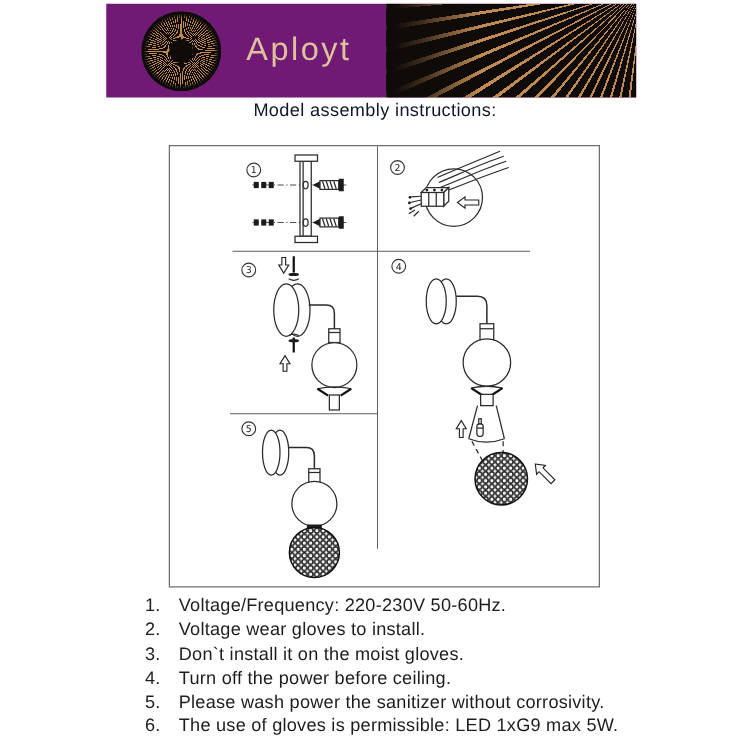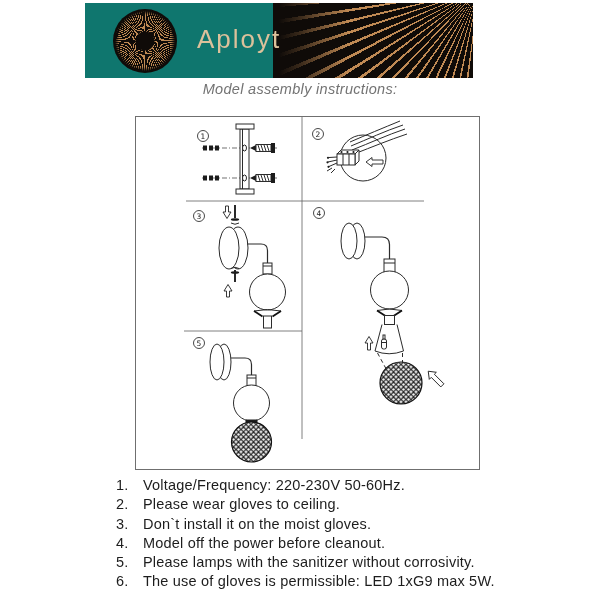--- a/index.html
+++ b/index.html
@@ -1,34 +1,34 @@
 <!DOCTYPE html>
 <html><head>
 <meta charset="utf-8">
 <style>
   html,body{margin:0;padding:0;background:#ffffff;}
   .page{position:relative;width:600px;height:600px;background:#fff;overflow:hidden;
         font-family:"Liberation Sans", sans-serif;color:#1e1e1e;}
 
   
-  .banner{position:absolute;left:85px;top:3px;width:388px;height:75px;background:#0f766e;overflow:hidden;}
+  .banner{position:absolute;left:85px;top:3px;width:424px;height:75px;background:#701a75;overflow:hidden;}
   .rays{position:absolute;right:0;top:0;bottom:0;width:200px;
         background:
           linear-gradient(to left, rgba(15,11,8,0) 0 62%, rgba(15,11,8,.75) 86%, #0f0b08 97%),
           repeating-conic-gradient(from 150deg at 103% -18%, #c08a54 0deg 1.1deg, #0f0b08 1.1deg 4.6deg);}
   .logo{position:absolute;left:28px;top:6px;width:64px;height:64px;border-radius:50%;
         background:
           radial-gradient(circle at center, #0f0b08 0 9px, rgba(15,11,8,0) 10px 26px, #0f0b08 30px),
           repeating-conic-gradient(#c08a54 0deg 1.4deg, #0f0b08 1.4deg 4.2deg);}
   .brand{position:absolute;left:112px;top:0;height:72px;line-height:72px;
          font-size:26px;letter-spacing:2px;color:#dcc19b;}
 
   
   .title-block{position:absolute;left:0;top:81px;width:600px;text-align:center;
-               font-size:14.5px;line-height:16.5px;color:#737373;letter-spacing:.3px;font-style:italic;}
+               font-size:14.5px;line-height:16.5px;color:#0f172a;letter-spacing:.3px;}
 
   
   .diagram-box{position:absolute;left:135px;top:116px;width:343px;height:352px;border:1px solid #6f6f6f;}
   .ln{stroke:#2b2b2b;fill:none;stroke-width:1;}
   .ln2{stroke:#2b2b2b;fill:none;stroke-width:1.2;}
   .fw{fill:#ffffff;stroke:#2b2b2b;stroke-width:1;}
   .fd{fill:#1c1c1c;stroke:none;}
   .thick{stroke:#111;stroke-width:1.8;fill:none;}
   .div-line{stroke:#5f5f5f;stroke-width:.8;fill:none;}
   .cl{stroke:#333;stroke-width:.7;stroke-dasharray:5 2 1 2;fill:none;}
@@ -222,33 +222,33 @@
     </svg>
   </div>
 
   <div class="instructions">
     <div class="li">
       <span class="num">1.</span>
       <span class="txt">Voltage/Frequency: 220-230V 50-60Hz.</span>
     </div>
     <div class="li">
       <span class="num">2.</span>
-      <span class="txt">Please wear gloves to ceiling.</span>
+      <span class="txt">Voltage wear gloves to install.</span>
     </div>
     <div class="li">
       <span class="num">3.</span>
       <span class="txt">Don`t install it on the moist gloves.</span>
     </div>
     <div class="li">
       <span class="num">4.</span>
-      <span class="txt">Model off the power before cleanout.</span>
+      <span class="txt">Turn off the power before ceiling.</span>
     </div>
     <div class="li">
       <span class="num">5.</span>
-      <span class="txt">Please lamps with the sanitizer without corrosivity.</span>
+      <span class="txt">Please wash power the sanitizer without corrosivity.</span>
     </div>
     <div class="li">
       <span class="num">6.</span>
       <span class="txt">The use of gloves is permissible: LED 1xG9 max 5W.</span>
     </div>
   </div>
 
 </div>
 
 </body></html>

